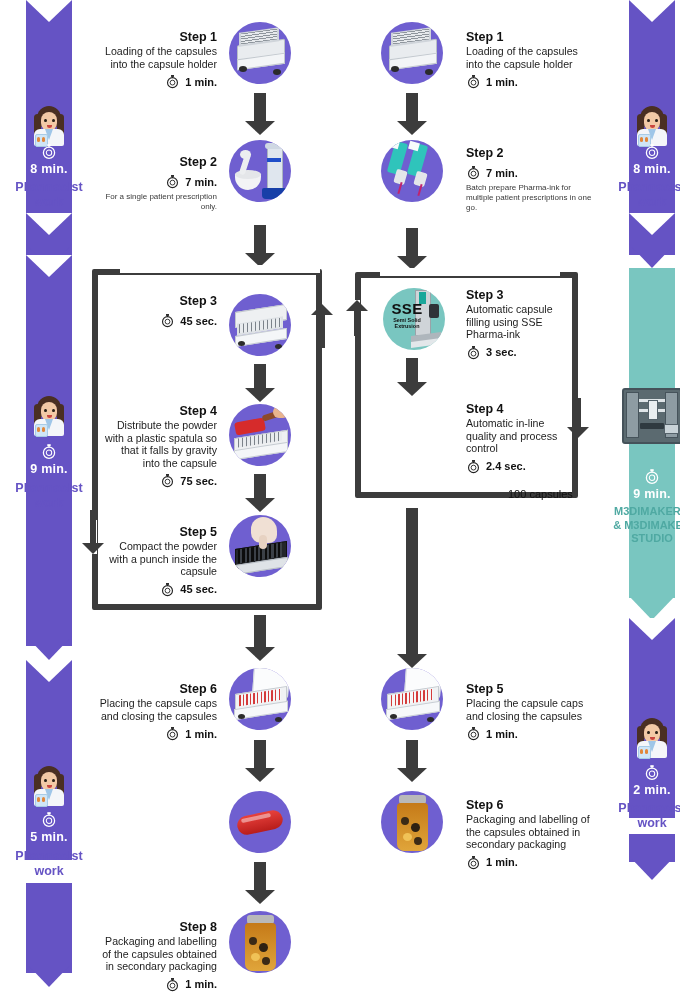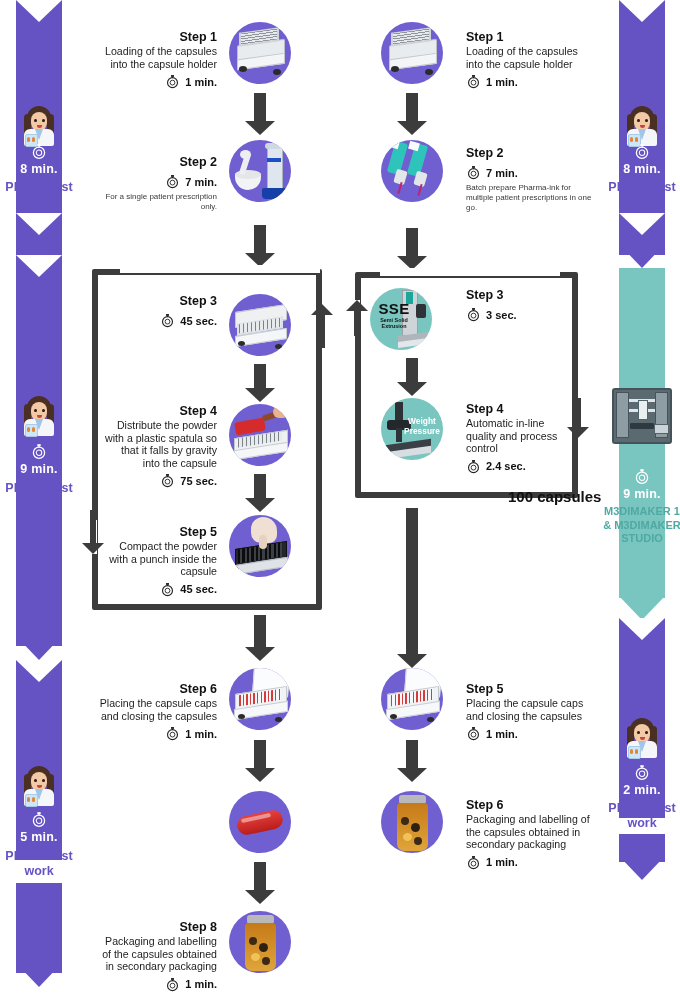--- a/index.html
+++ b/index.html
@@ -4,21 +4,21 @@
 <style>
   html,body{margin:0;padding:0;}
   body{
     width:680px;height:1003px;background:#ffffff;position:relative;
     font-family:"Liberation Sans","DejaVu Sans",sans-serif;
     -webkit-font-smoothing:antialiased;overflow:hidden;
   }
   .canvas{position:absolute;left:0;top:0;width:680px;height:1003px;}
 
   
-  .banner{position:absolute;width:46px;}
+  .banner{position:absolute;width:46px;margin-left:10px;}
   .band{position:absolute;width:46px;left:0;background:#6553c4;}
   .band.teal{background:#79c6c0;}
   .notch{position:absolute;left:0;width:46px;height:22px;background:#ffffff;
          clip-path:polygon(0 0,50% 100%,100% 0);}
   .point{position:absolute;left:0;width:46px;height:24px;background:#6553c4;
          clip-path:polygon(0 0,100% 0,50% 100%);}
   .point.teal{background:#79c6c0;}
 
   .avatar{position:absolute;left:50%;transform:translateX(-50%);width:34px;height:40px;}
   .av-hair{position:absolute;left:5px;top:0;width:24px;height:22px;background:#4a2f23;border-radius:12px 12px 9px 9px;}
@@ -74,21 +74,21 @@
   .loopbox{position:absolute;border:6px solid #3c3c3c;border-radius:2px;box-sizing:border-box;}
   .loopcut{position:absolute;background:#ffffff;}
   .uarrow{position:absolute;width:22px;}
   .uarrow .sh{position:absolute;left:8px;bottom:0;width:6px;background:#3c3c3c;}
   .uarrow .hd{position:absolute;left:0;top:0;width:22px;height:11px;background:#3c3c3c;
               clip-path:polygon(50% 0,100% 100%,0 100%);}
   .darrow{position:absolute;width:22px;}
   .darrow .sh{position:absolute;left:8px;top:0;width:6px;background:#3c3c3c;}
   .darrow .hd{position:absolute;left:0;bottom:0;width:22px;height:11px;background:#3c3c3c;
               clip-path:polygon(0 0,100% 0,50% 100%);}
-  .capnote{position:absolute;font-size:15px;font-weight:bold;color:#111;}
+  .capnote{position:absolute;font-size:11px;font-weight:normal;color:#111;}
 
   
   .art{position:absolute;left:0;top:0;width:62px;height:62px;}
   .sse-txt{position:absolute;left:4px;top:12px;width:40px;text-align:center;
            font-size:15px;font-weight:bold;color:#111;letter-spacing:.3px;}
   .sse-sub{position:absolute;left:2px;top:29px;width:44px;text-align:center;
            font-size:5.4px;font-weight:bold;color:#111;line-height:6.4px;}
   .wp-txt{position:absolute;right:2px;top:18px;width:38px;text-align:center;
           font-size:8.4px;font-weight:bold;color:#ffffff;line-height:10px;}
 </style>
@@ -572,61 +572,49 @@
   <div class="uarrow" style="left:346px;top:300px;height:36px;">
     <div class="hd"></div>
       <div class="sh" style="height:26px;"></div>
   </div>
   <div class="darrow" style="left:567px;top:398px;height:40px;">
     <div class="sh" style="height:30px;"></div>
       <div class="hd"></div>
   </div>
   <div class="capnote" style="left:508px;top:488px;">100 capsules</div>
 
-  <div class="circle teal" style="left:370px;top:288px;">
+  <div class="circle teal" style="left:383px;top:288px;">
     <div class="art">
       <div style="position:absolute;left:32px;top:2px;width:14px;height:44px;background:#cfd4d8;border:1px solid #9aa2a8;"></div>
       <div style="position:absolute;left:36px;top:4px;width:7px;height:12px;background:#1aa79a;"></div>
       <div style="position:absolute;left:46px;top:16px;width:10px;height:14px;background:#2f3338;border-radius:2px;"></div>
       <div style="position:absolute;left:28px;top:46px;width:30px;height:7px;background:#aeb6bc;transform:skewY(-8deg);"></div>
       <div style="position:absolute;left:28px;top:52px;width:30px;height:6px;background:#e3e7ea;transform:skewY(-8deg);"></div>
     </div>
     <div class="sse-txt">SSE</div>
     <div class="sse-sub">Semi Solid Extrusion</div>
   </div>
   <div class="txt l" style="left:466px;top:288px;width:110px;">
     <div class="num">Step 3</div>
+    <div class="desc">Automatic capsule filling using SSE Pharma-ink</div>
     <div class="time-row">
       <span class="ti"><svg viewBox="0 0 20 20">
             <circle cx="10" cy="11.5" r="6.6" fill="none" stroke="#222" stroke-width="1.5"></circle>
             <circle cx="10" cy="11.5" r="3.2" fill="none" stroke="#222" stroke-width="1.2"></circle>
             <rect x="8" y="1.4" width="4" height="2.4" fill="#222"></rect>
             <rect x="9.3" y="3.4" width="1.4" height="2" fill="#222"></rect>
           </svg></span>
       <span>3 sec.</span>
     </div>
   </div>
   <div class="arr" style="left:397px;top:358px;height:38px;">
     <div class="shaft" style="height:24px;"></div>
       <div class="head" style="top:24px;"></div>
   </div>
 
-  <div class="circle teal" style="left:381px;top:398px;">
-    <div class="art">
-      <div style="position:absolute;left:14px;top:4px;width:8px;height:20px;background:#2d3237;"></div>
-      <div style="position:absolute;left:6px;top:22px;width:24px;height:10px;background:#24282c;border-radius:3px;"></div>
-      <div style="position:absolute;left:15px;top:30px;width:6px;height:14px;background:#2d3237;"></div>
-      <div style="position:absolute;left:4px;top:44px;width:46px;height:8px;background:#3a4046;transform:skewY(-8deg);"></div>
-      <div style="position:absolute;left:4px;top:51px;width:46px;height:7px;background:#d8dde1;transform:skewY(-8deg);"></div>
-    </div>
-    <div class="wp-txt">
-      <div>Weight</div>
-      <div>Pressure</div>
-    </div>
-  </div>
   <div class="txt l" style="left:466px;top:402px;width:110px;">
     <div class="num">Step 4</div>
     <div class="desc">Automatic in-line quality and process control</div>
     <div class="time-row">
       <span class="ti"><svg viewBox="0 0 20 20">
             <circle cx="10" cy="11.5" r="6.6" fill="none" stroke="#222" stroke-width="1.5"></circle>
             <circle cx="10" cy="11.5" r="3.2" fill="none" stroke="#222" stroke-width="1.2"></circle>
             <rect x="8" y="1.4" width="4" height="2.4" fill="#222"></rect>
             <rect x="9.3" y="3.4" width="1.4" height="2" fill="#222"></rect>
           </svg></span>

